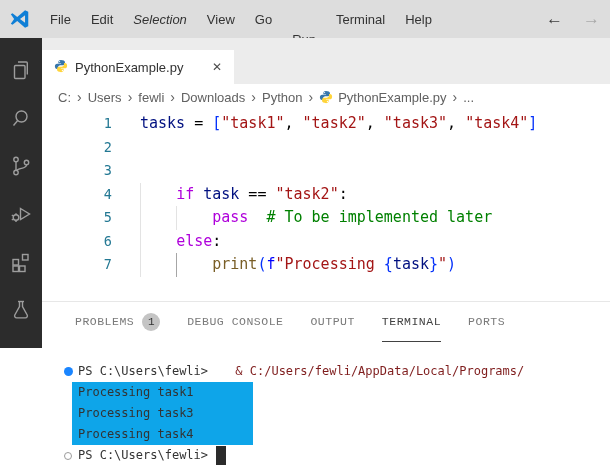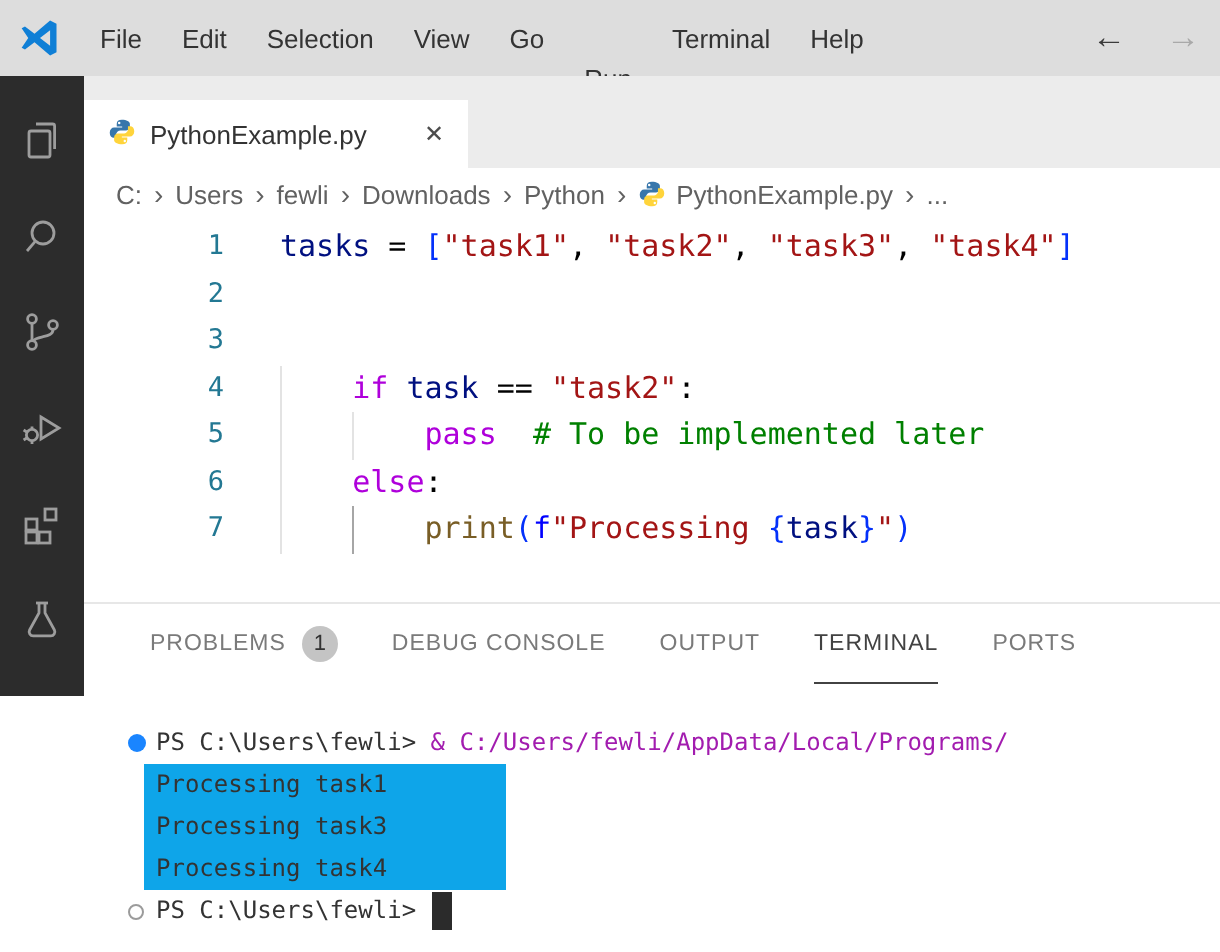--- a/index.html
+++ b/index.html
@@ -46,49 +46,49 @@
   .kw  { color:#AF00DB; }
   .var { color:#001080; }
   .str { color:#A31515; }
   .cmt { color:#008000; }
   .fn  { color:#795E26; }
   .br  { color:#0431FA; }
   .fp  { color:#0000FF; }
 
   
   .panel { height:174px; background:#ffffff; display:flex; flex-direction:column; flex:none; }
-  .panel-header { height:40px; display:flex; align-items:stretch; padding-left:33px; flex:none; }
+  .panel-header { height:40px; display:flex; align-items:stretch; padding-left:33px; flex:none;font-family:Liberation Mono, monospace; }
   .panel-tab { display:flex; align-items:center; gap:8px; font-size:11.5px; letter-spacing:.5px; color:#7a7a7a; margin-right:27px; border-bottom:1px solid transparent; white-space:nowrap; }
   .panel-tab.active { color:#424242; border-bottom-color:#424242; }
   .badge { width:18px; height:18px; border-radius:50%; background:#c4c4c4; color:#333333; font-size:11px; display:flex; align-items:center; justify-content:center; letter-spacing:0; }
 
   
   .terminal { flex:1; font-family:"DejaVu Sans Mono","Liberation Mono",monospace; font-size:12px; color:#333333; padding:19px 0 0 22px; overflow:hidden; }
   .term-line { height:21px; line-height:21px; display:flex; align-items:center; white-space:pre; }
   .term-dec { width:14px; flex:none; display:flex; align-items:center; }
   .dec-filled { width:9px; height:9px; border-radius:50%; background:#1A85FF; }
   .dec-hollow { width:8px; height:8px; border-radius:50%; border:1.5px solid #9b9b9b; background:#ffffff; }
   .hl-wrap { display:inline-block; height:21px; line-height:21px; background:#0ea5e9; width:181px; padding-left:6px; margin-left:-6px; }
   .tfg { color:#333333; }
-  .tcmd { color:#a21caf; }
+  .tcmd { color:#7f1d1d;margin-left:20px; }
   .cursor { display:inline-block; width:10px; height:19px; background:#2b2b2b; margin-left:8px; flex:none; }
 </style>
 </head>
 <body>
 
 <div class="titlebar">
   <div class="logo-wrap">
     <svg width="22" height="22" viewBox="0 0 24 24">
       <path fill="#0f7fd6" fill-rule="evenodd" d="M17.5 2.5 L21 4.2 V19.8 L17.5 21.5 L9 14.3 L3.8 18.3 L2 17.3 L5.6 12 L2 6.7 L3.8 5.7 L9 9.7 Z M17.5 7.8 L12 12 L17.5 16.2 Z"></path>
     </svg>
   </div>
   <div class="menu-bar">
       <span class="menu-item" style="display: inline-block;">File</span>
       <span class="menu-item" style="display: inline-block;">Edit</span>
-      <span class="menu-item" style="display: inline-block;">Selection</span>
+      <span class="menu-item" style="display: inline-block; font-style: italic;">Selection</span>
       <span class="menu-item" style="display: inline-block;">View</span>
       <span class="menu-item" style="display: inline-block;">Go</span>
       <span class="menu-item" style="display: inline-block; margin-top: 40px;">Run</span>
       <span class="menu-item" style="display: inline-block;">Terminal</span>
       <span class="menu-item" style="display: inline-block;">Help</span>
     </div>
   <div class="nav-arrows">
     <span class="nav-back">←</span>
     <span class="nav-fwd">→</span>
   </div>

